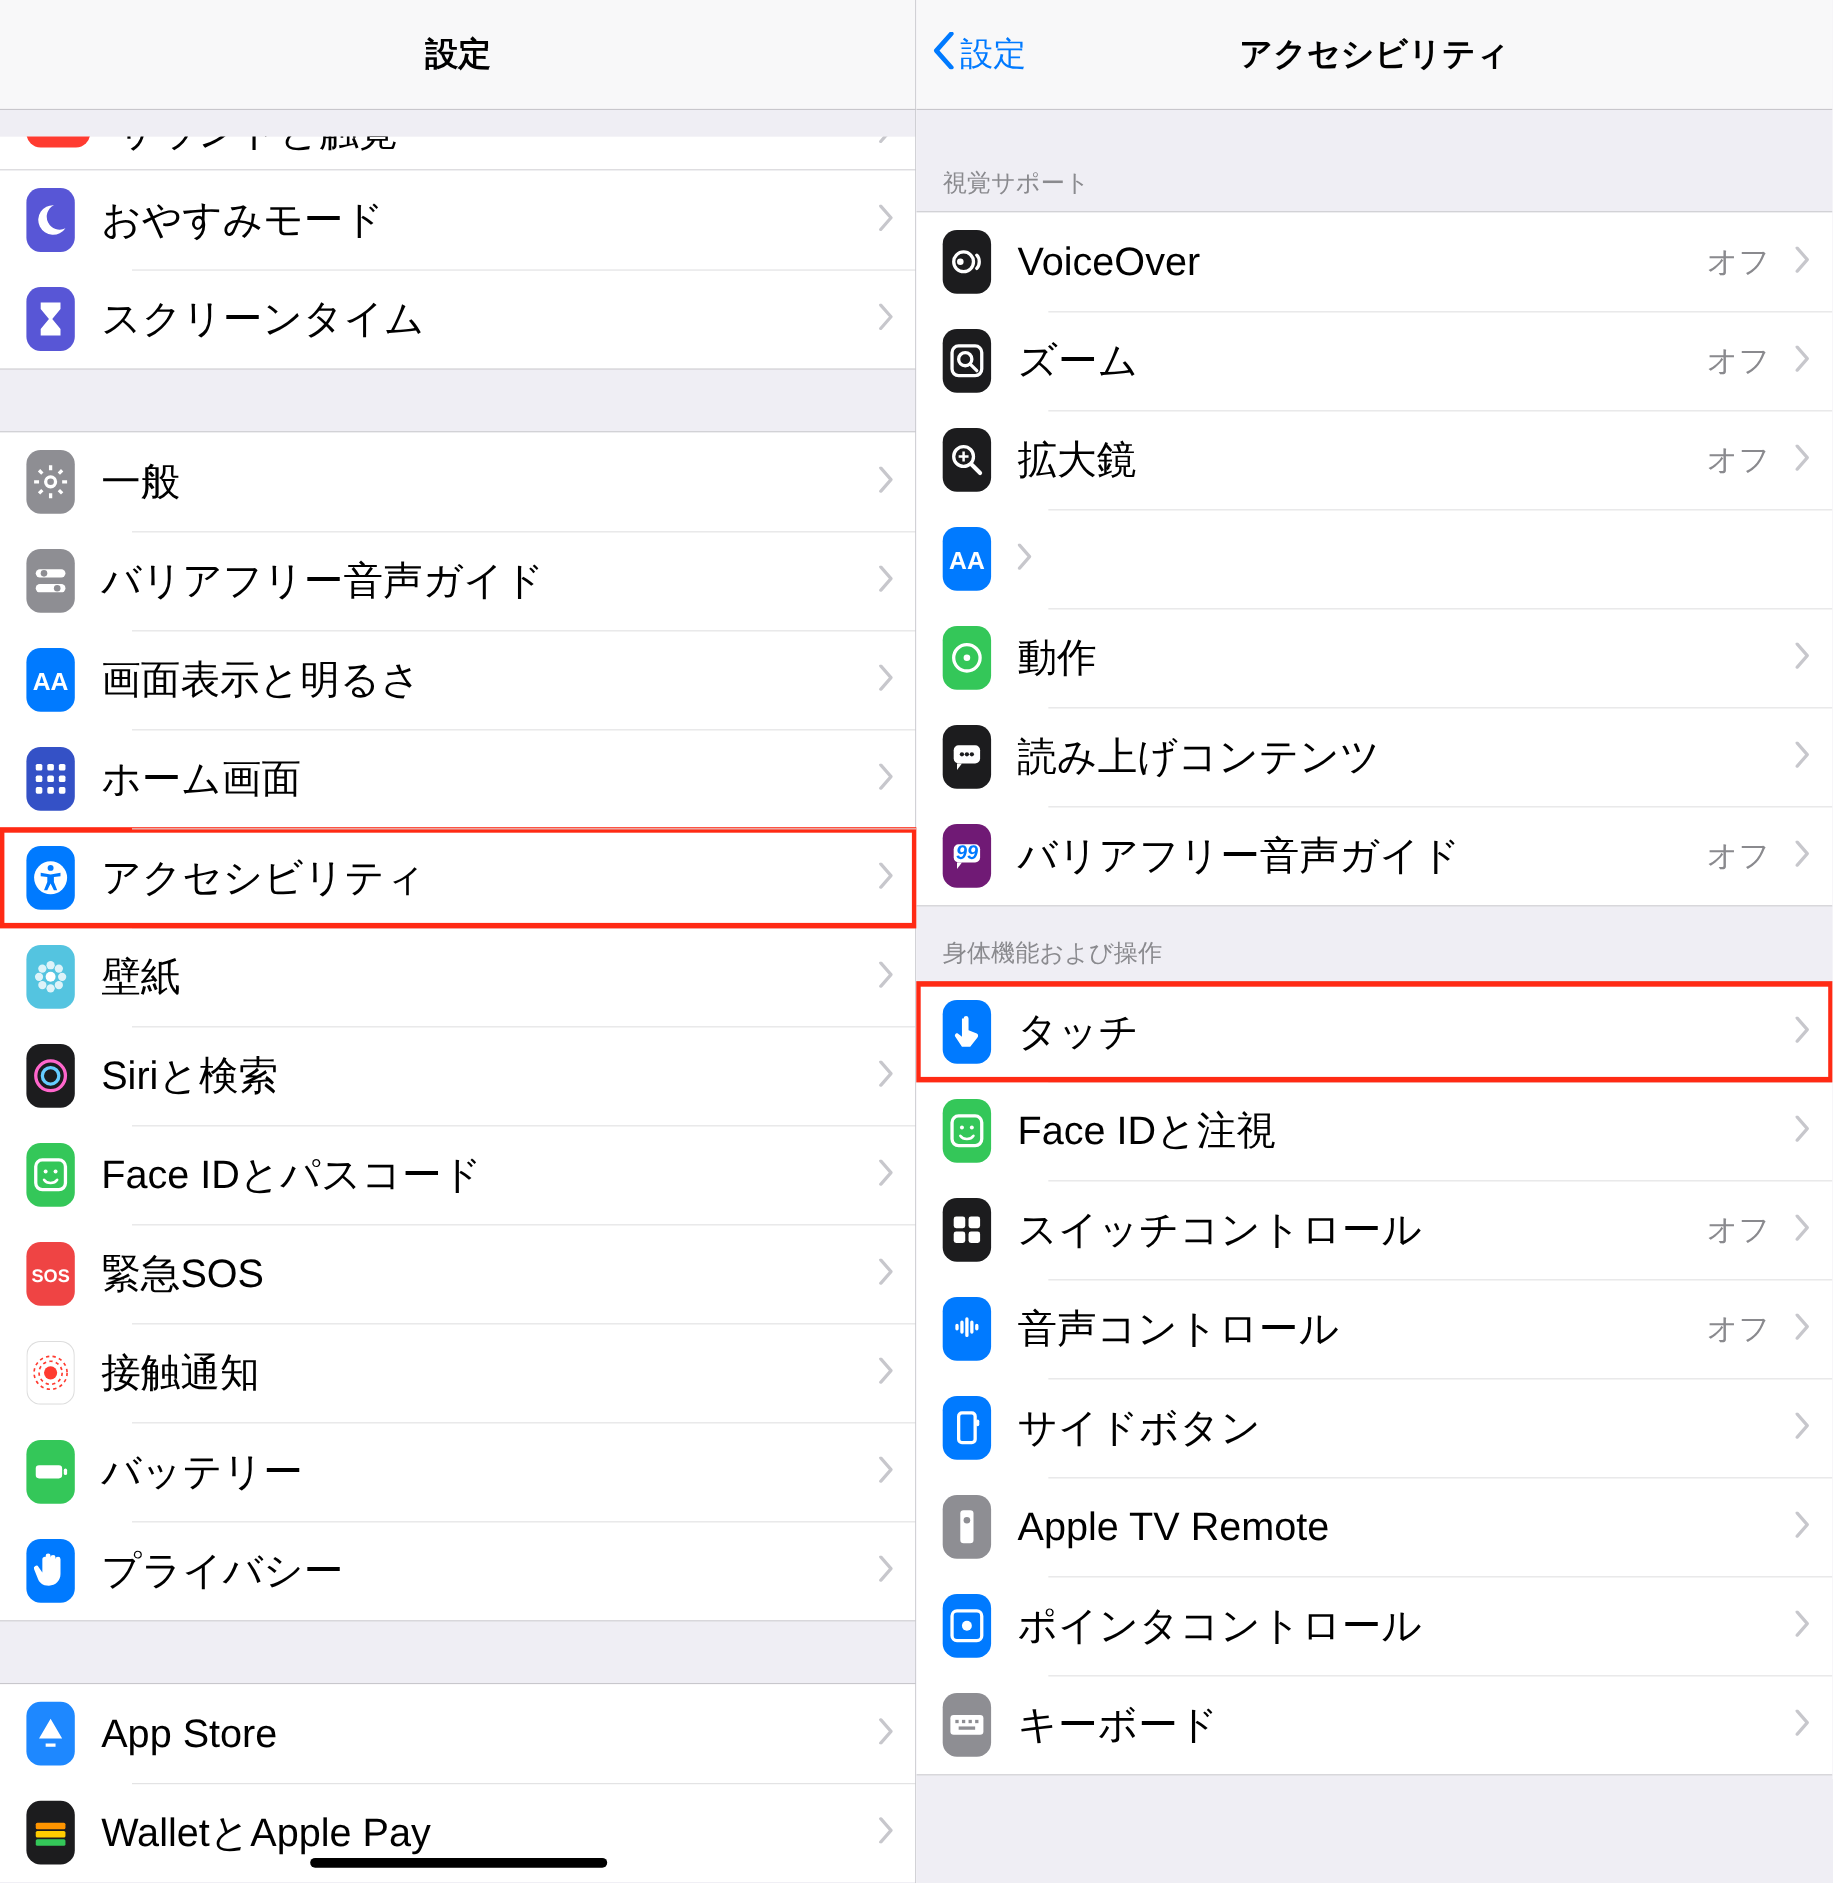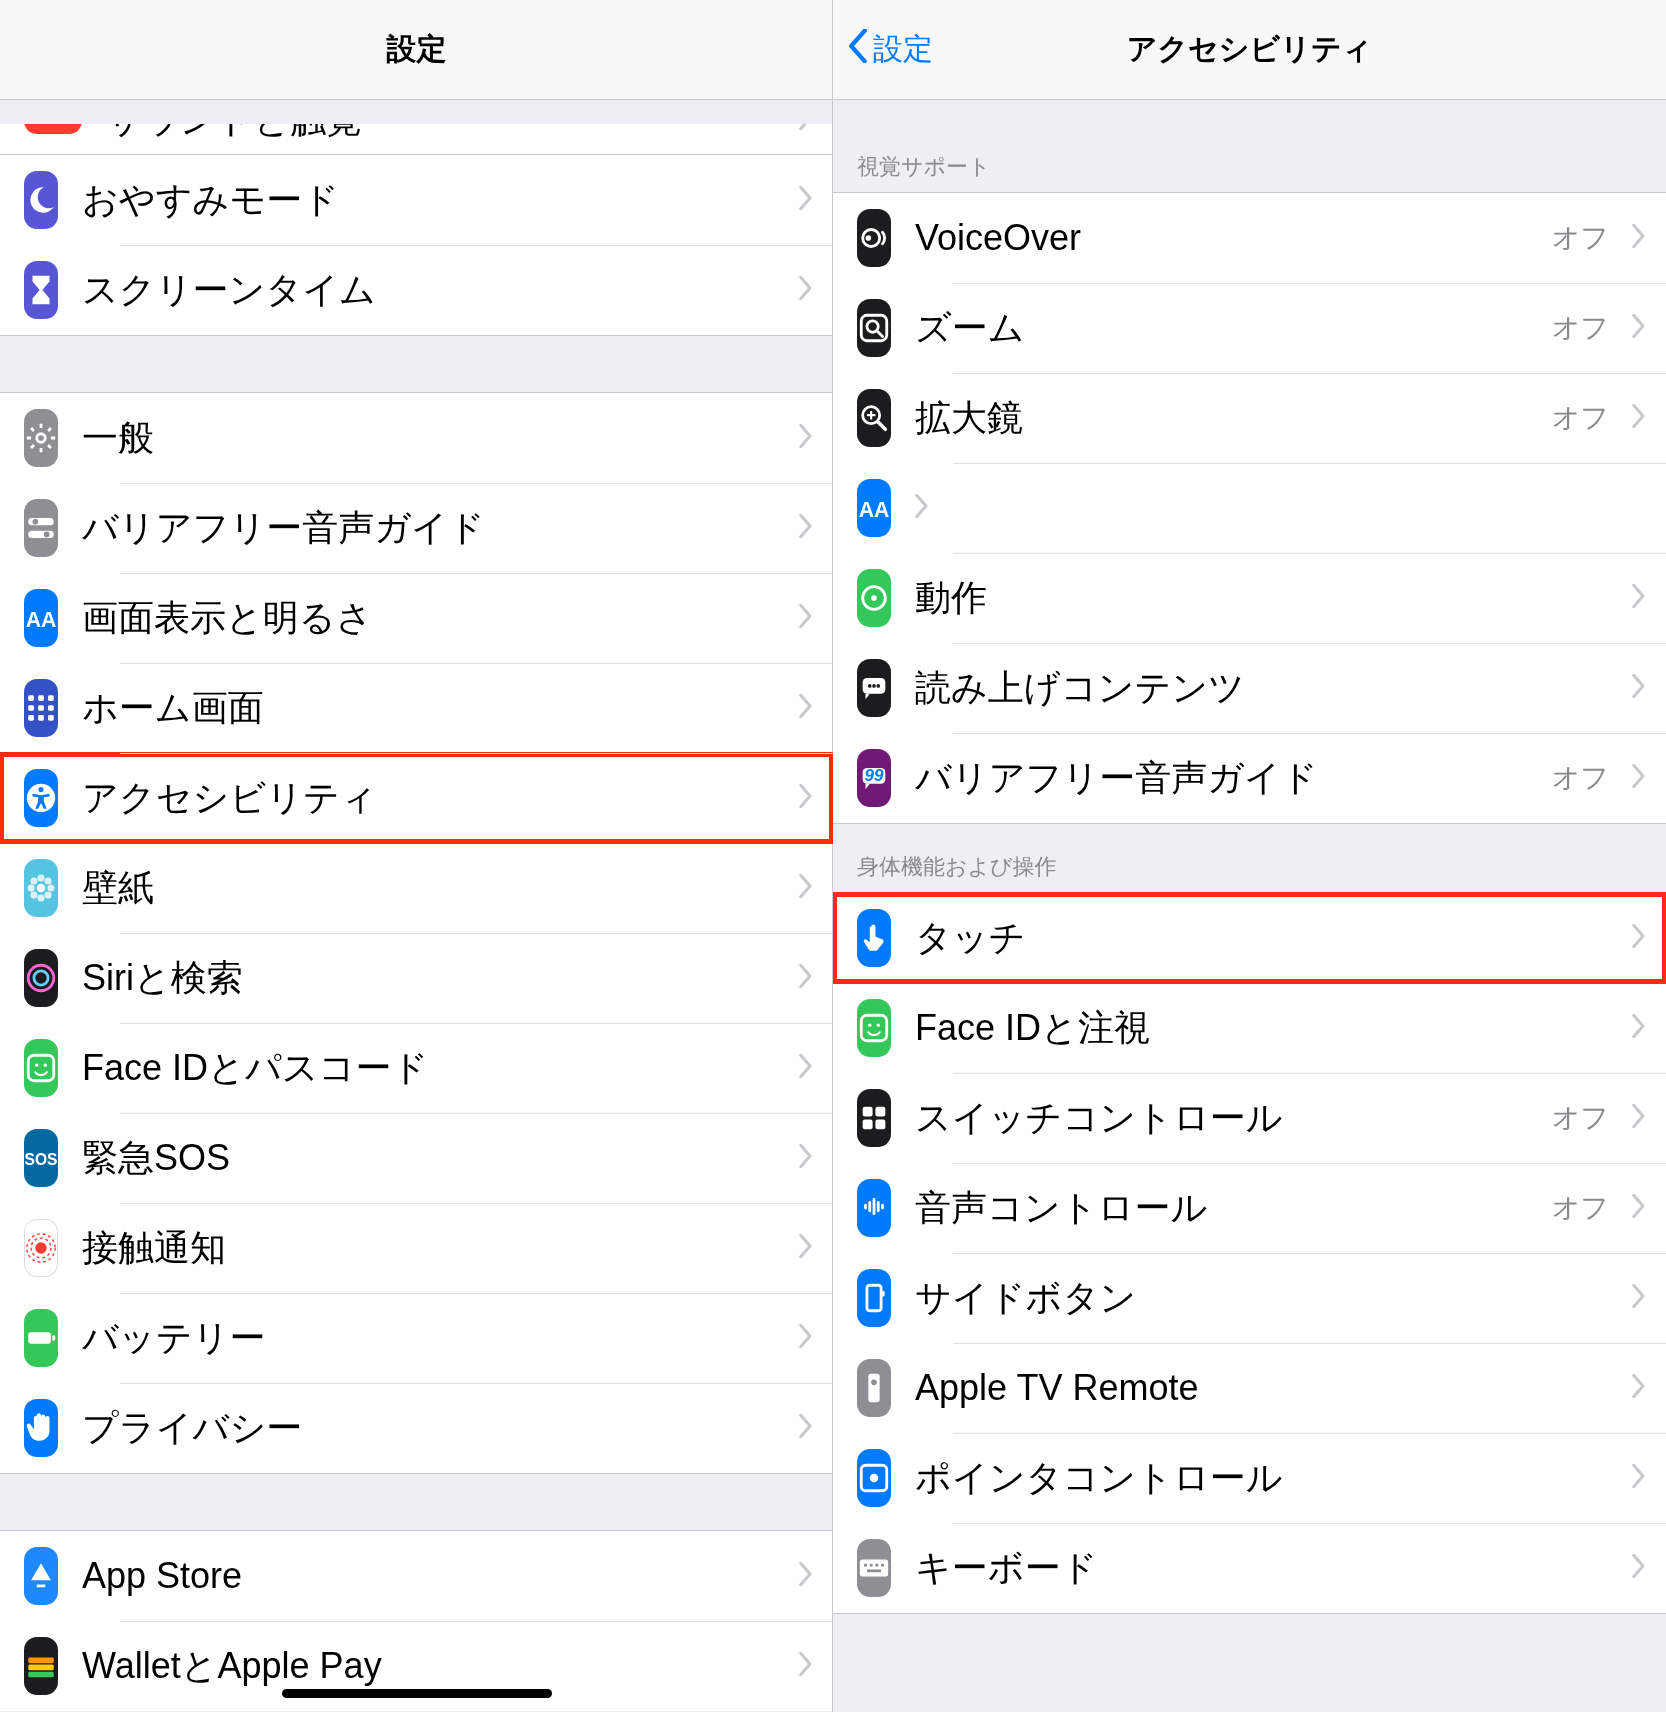--- a/index.html
+++ b/index.html
@@ -80,21 +80,21 @@
     top: 0;
     height: 1px;
     background: #e0e0e2;
   }
   .row.highlight {
     outline: 5px solid #ff2a14;
     outline-offset: -4px;
     z-index: 2;
   }
   .icon {
-    width: 34px;
+    width: 44px;
     height: 58px;
     border-radius: 13px;
     margin-right: 24px;
     flex-shrink: 0;
     display: flex;
     align-items: center;
     justify-content: center;
     color: #fff;
   }
   .icon svg { width: 36px; height: 36px; }
@@ -282,21 +282,21 @@
               <circle cx="15" cy="10" r="1.2" fill="#fff"></circle>
               <path d="M8 15c1 1.5 3 2 4 2s3-.5 4-2" stroke="#fff" stroke-width="1.5" fill="none" stroke-linecap="round"></path>
             </svg>
           </div>
           <div class="label">Face IDとパスコード</div>
           <span class="chevron"><svg viewBox="0 0 10 18">
               <path d="M1 1 L8 9 L1 17" stroke="#c7c7cc" stroke-width="2.2" fill="none" stroke-linecap="round" stroke-linejoin="round"></path>
             </svg></span>
         </div>
         <div class="row">
-          <div class="icon" style="background:#0369a1;">
+          <div class="icon" style="background:#ef4444;">
             <svg viewBox="0 0 24 24">
               <text x="12" y="17" text-anchor="middle" font-size="11" font-weight="800" fill="#fff" font-family="Arial">SOS</text>
             </svg>
           </div>
           <div class="label">緊急SOS</div>
           <span class="chevron"><svg viewBox="0 0 10 18">
               <path d="M1 1 L8 9 L1 17" stroke="#c7c7cc" stroke-width="2.2" fill="none" stroke-linecap="round" stroke-linejoin="round"></path>
             </svg></span>
         </div>
         <div class="row">

